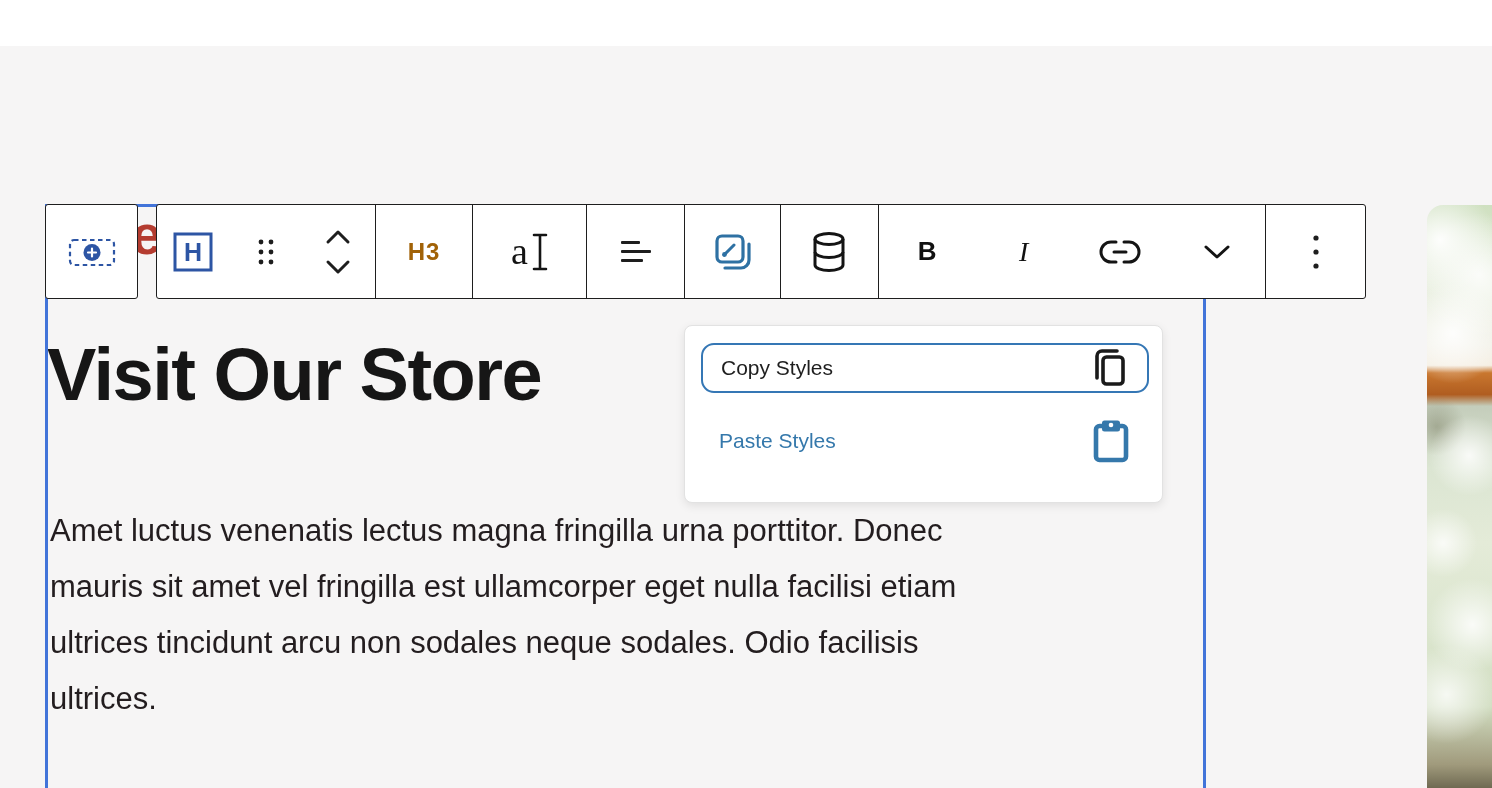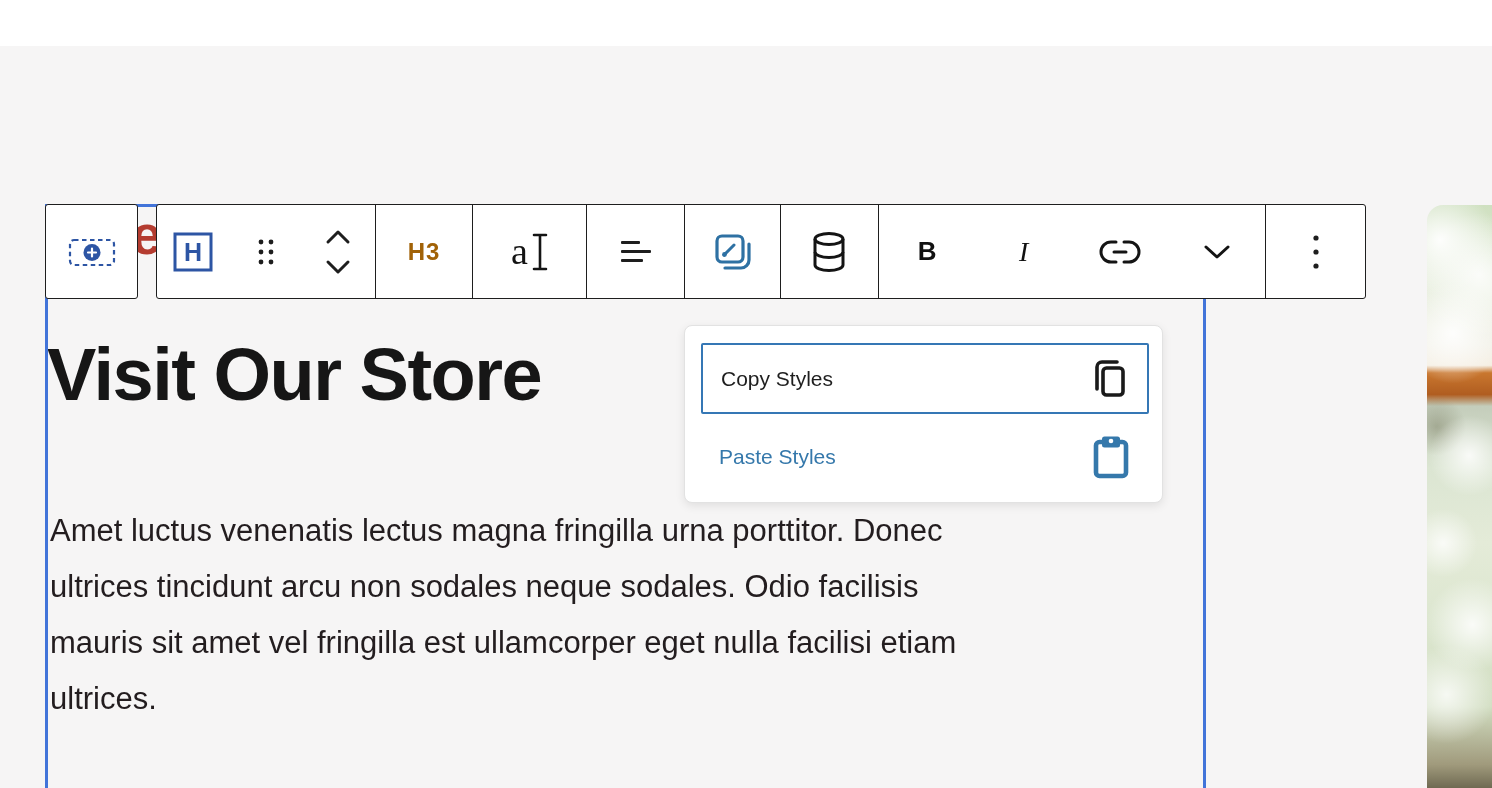--- a/index.html
+++ b/index.html
@@ -37,24 +37,24 @@
     background:none;border:none;cursor:pointer;color:var(--text-dark);}
   .txt-h3{font-size:24px;font-weight:700;letter-spacing:1px;color:#a16207;}
   .txt-b{font-size:26px;font-weight:800;color:#111;}
   .txt-i{font-size:28px;font-weight:500;font-style:italic;font-family:"Liberation Serif",serif;color:#111;}
 
   
   .popover{position:absolute;left:684px;top:325px;width:479px;height:178px;background:#fff;
     border:1px solid var(--popover-border);border-radius:8px;z-index:3;
     box-shadow:0 3px 10px rgba(0,0,0,.09);}
   .menu-item{position:absolute;display:flex;align-items:center;justify-content:space-between;cursor:pointer;}
-  .mi-copy{left:16px;top:17px;width:448px;height:71px;border:2px solid var(--focus-ring);
-    border-radius:2px;padding:0 18px;gap:13px;}
+  .mi-copy{left:16px;top:17px;width:448px;height:50px;border:2px solid var(--focus-ring);
+    border-radius:13px;padding:0 18px;gap:13px;}
   .mi-copy .mi-label{color:var(--text-dark);}
-  .mi-paste{left:16px;top:100px;width:448px;height:62px;padding:0 18px;}
+  .mi-paste{left:16px;top:84px;width:448px;height:62px;padding:0 18px;}
   .mi-paste .mi-label{color:var(--menu-blue);}
   .mi-label{font-size:21px;}
 
   
   .page-heading{position:absolute;left:47px;top:330px;z-index:0;font-size:74px;font-weight:700;
     letter-spacing:-1.5px;color:var(--heading-color);line-height:1;margin-top:8px;}
   .page-paragraph{position:absolute;left:50px;top:503px;z-index:0;font-size:31px;color:#231d1f;
     line-height:56px;}
 
   
@@ -77,22 +77,22 @@
 </head>
 <body>
 
 <div class="stage">
   <div class="canvas-bg"></div>
 
   <div class="bg-letter">e</div>
   <h1 class="page-heading">Visit Our Store</h1>
   <div class="page-paragraph">
     <div>Amet luctus venenatis lectus magna fringilla urna porttitor. Donec</div>
+    <div>mauris sit amet vel fringilla est ullamcorper eget nulla facilisi etiam</div>
     <div>ultrices tincidunt arcu non sodales neque sodales. Odio facilisis</div>
-    <div>mauris sit amet vel fringilla est ullamcorper eget nulla facilisi etiam</div>
     <div>ultrices.</div>
   </div>
 
   <div class="sel-line sel-top"></div>
   <div class="sel-line sel-left"></div>
   <div class="sel-line sel-right"></div>
 
   <div class="side-image"></div>
 
   <div class="panel panel-add">

